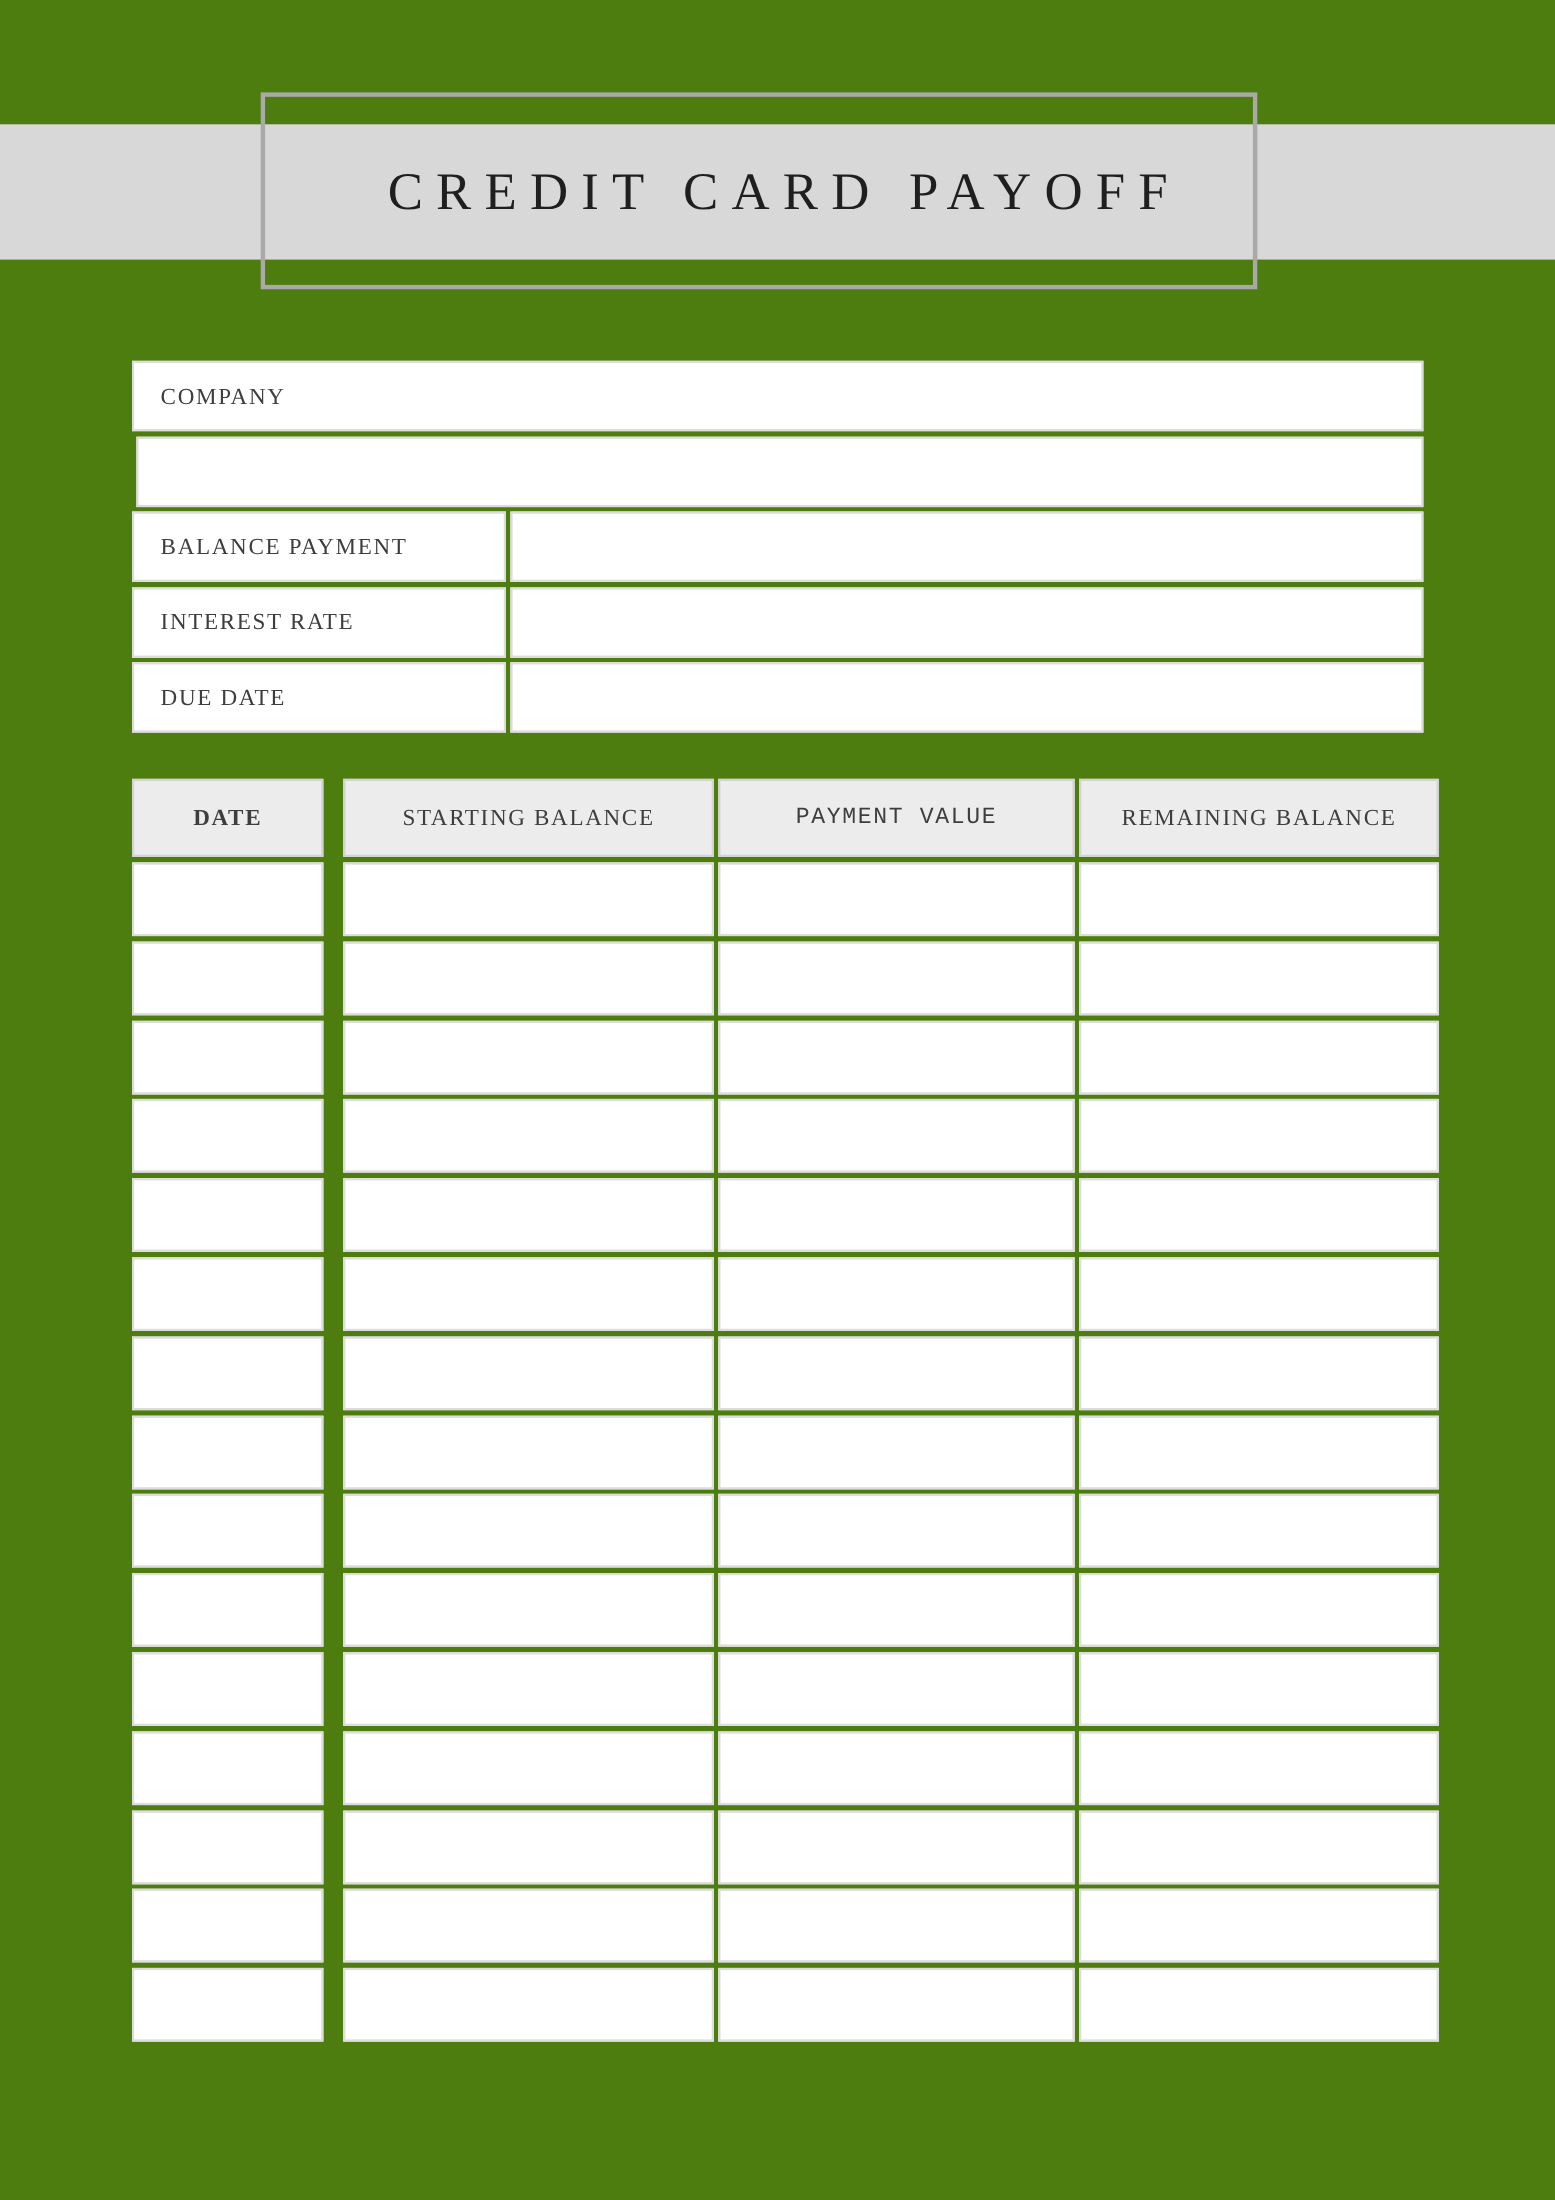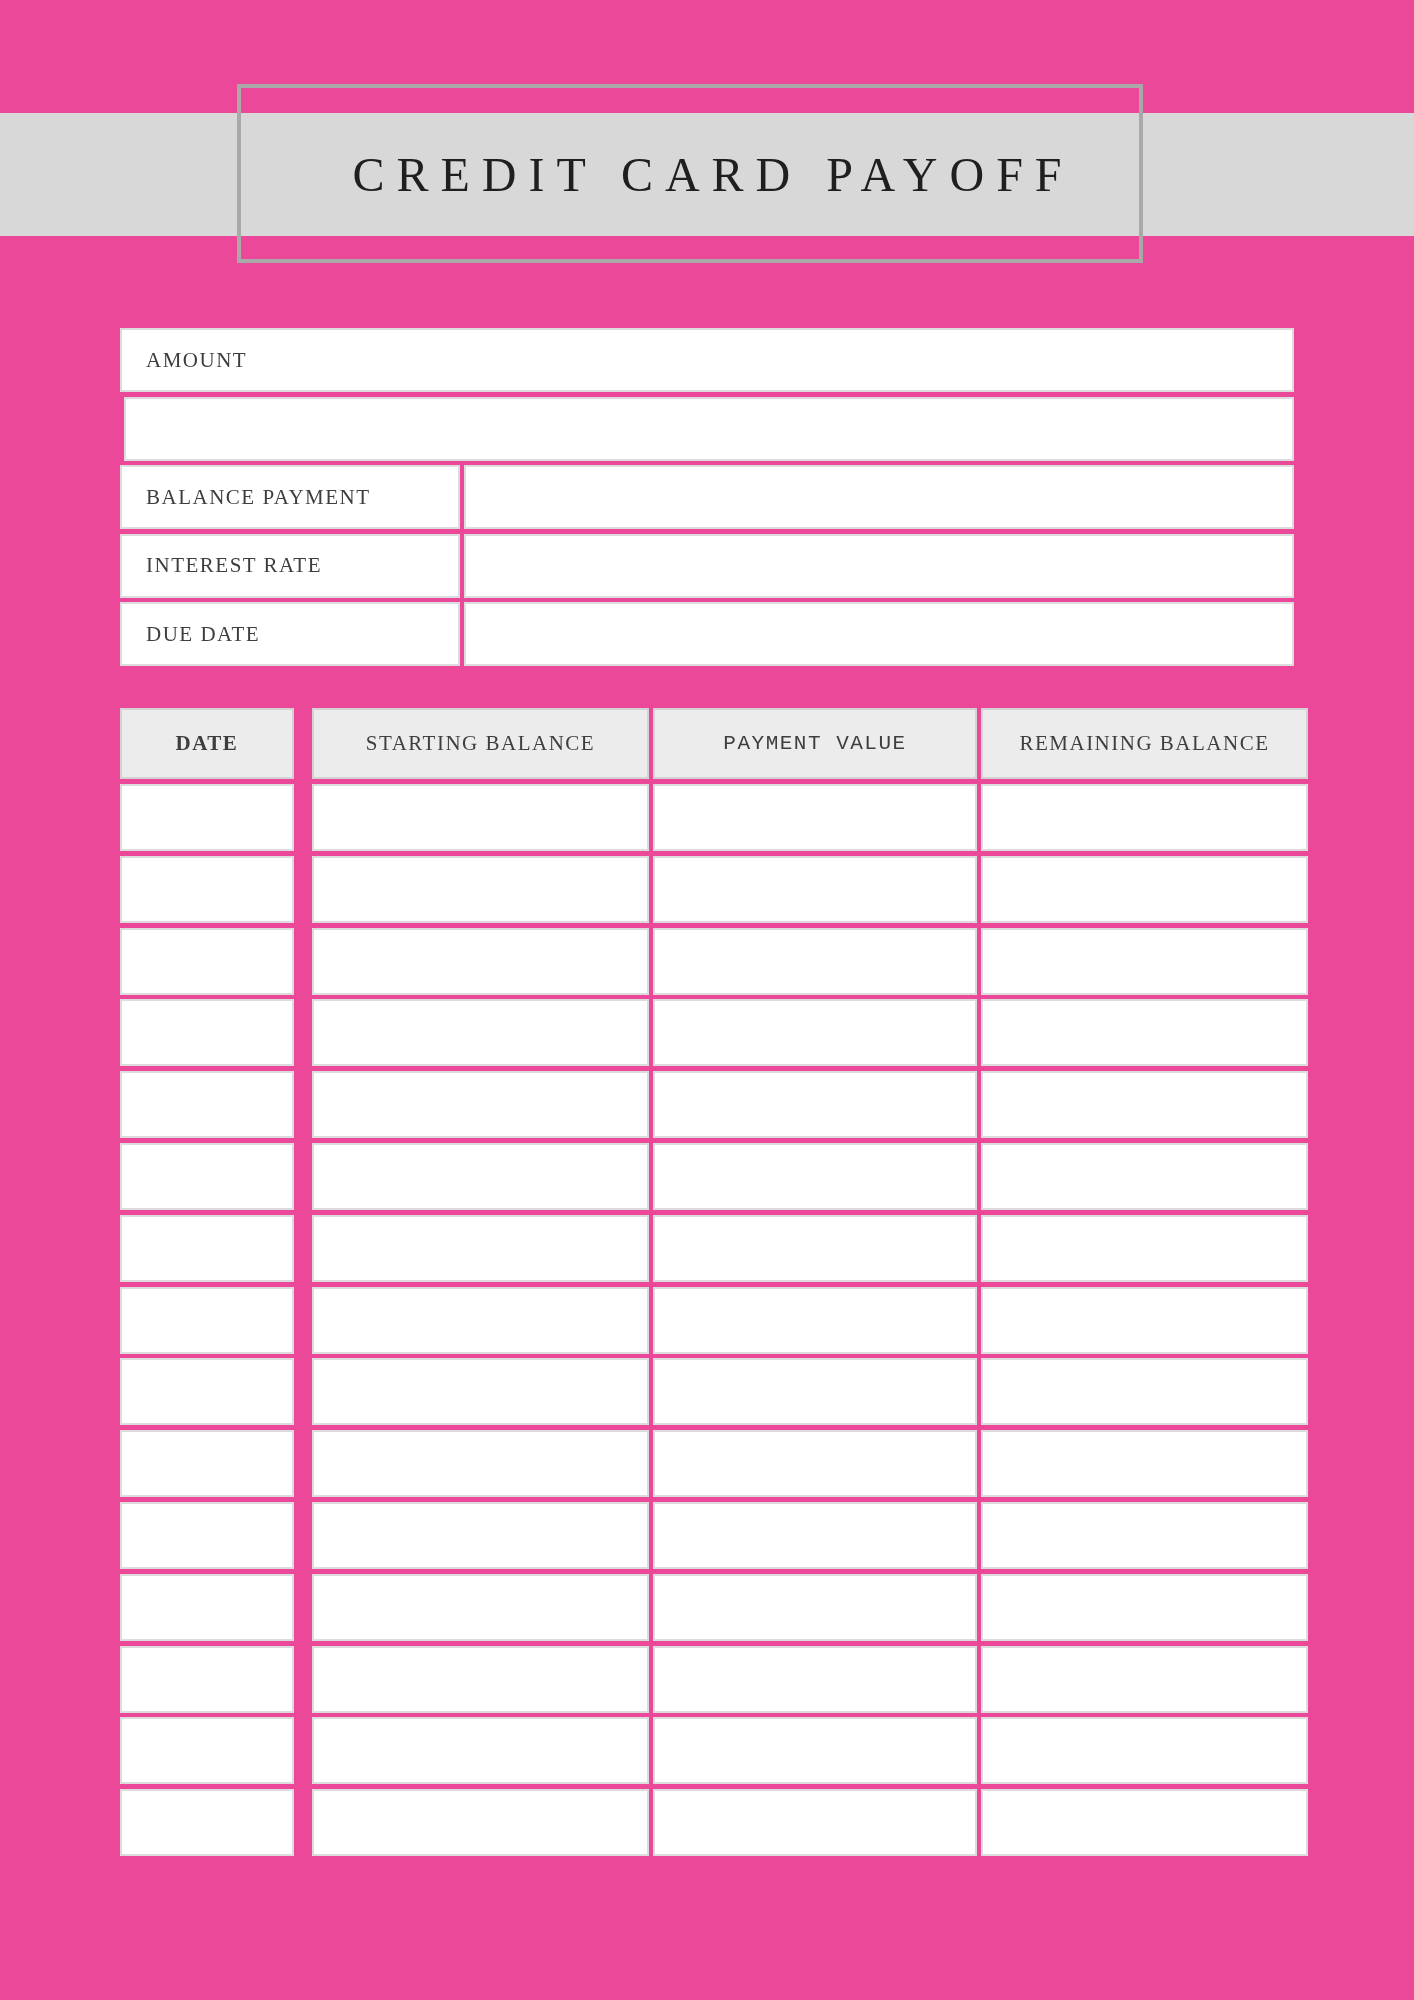--- a/index.html
+++ b/index.html
@@ -1,19 +1,19 @@
 <!DOCTYPE html>
 <html><head>
 <meta charset="utf-8">
 <style>
   html,body{margin:0;padding:0;background:#ffffff;}
   .page{
     position:relative;
     width:1414px;height:2000px;
-    background:#ec4899;
+    background:#4d7c0f;
     font-family:"Liberation Serif","DejaVu Serif",serif;
     overflow:hidden;
   }
   
   .band{
     position:absolute;left:0;top:113px;width:1414px;height:123px;
     background:#d8d8d8;
   }
   .title-frame{
     position:absolute;left:237px;top:84px;width:906px;height:179px;
@@ -84,21 +84,21 @@
 
   <div class="band"></div>
   <div class="title-frame"></div>
   <div class="title-wrap">
     <div class="title-text">CREDIT CARD PAYOFF</div>
   </div>
 
   <div class="info-table">
     <div class="info-row">
       <div class="cell info-label full">
-        <span class="label-text">AMOUNT</span>
+        <span class="label-text">COMPANY</span>
       </div>
     </div>
     <div class="info-row">
       <div class="cell info-value"></div>
     </div>
     <div class="info-row">
       <div class="cell info-label">
         <span class="label-text">BALANCE PAYMENT</span>
       </div>
       <div class="cell info-value"></div>

